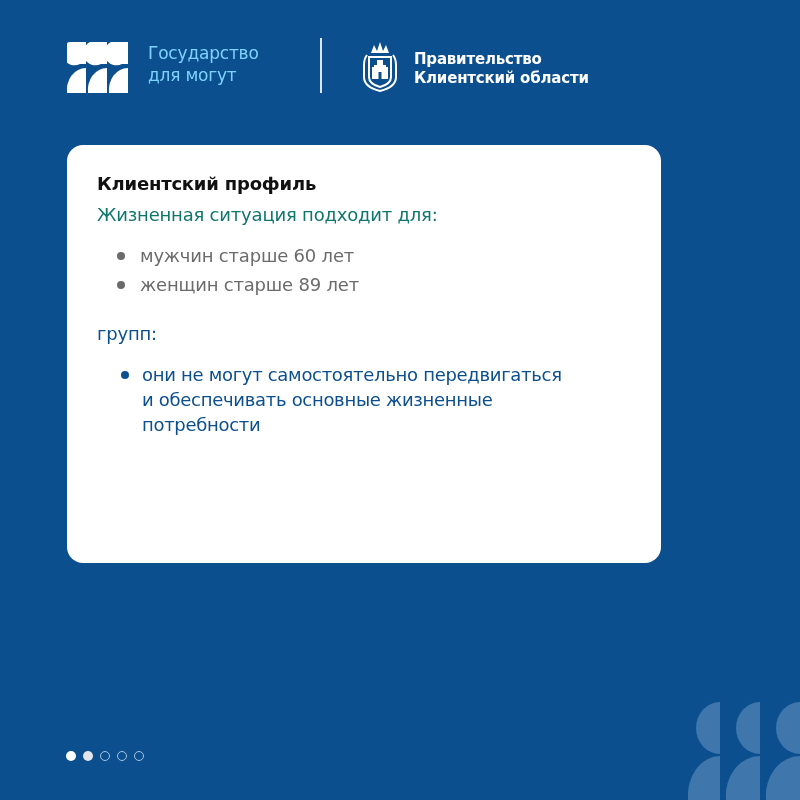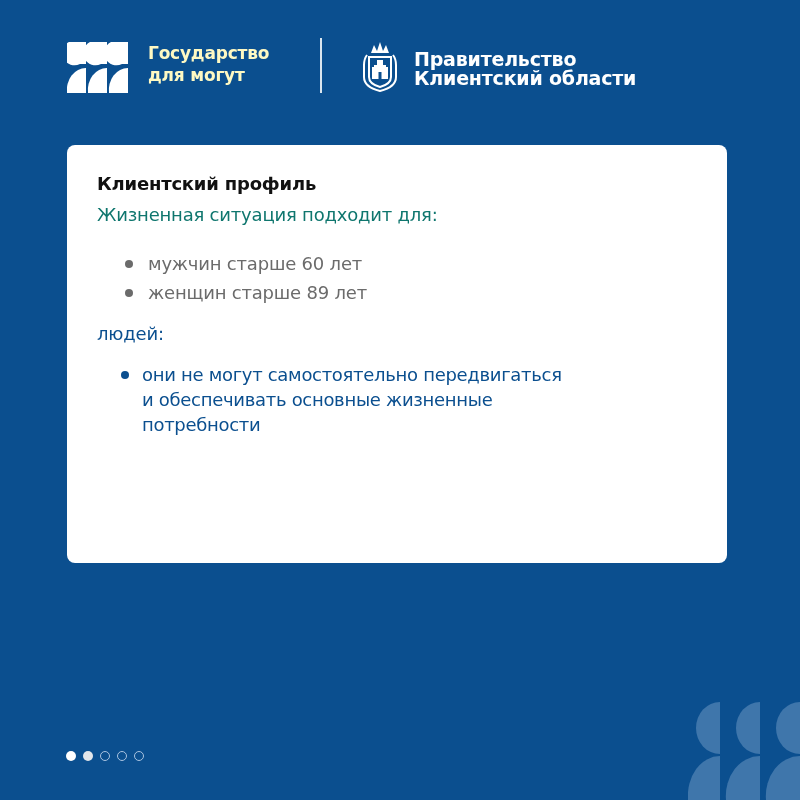--- a/index.html
+++ b/index.html
@@ -6,43 +6,43 @@
     body {
       width: 800px; height: 800px; overflow: hidden;
       background: #0b4f8f;
       font-family: "DejaVu Sans", "Liberation Sans", sans-serif;
       position: relative;
     }
     .header { position: absolute; left: 0; top: 0; width: 800px; height: 130px; }
     .logo-gos { position: absolute; left: 67px; top: 40px; width: 62px; height: 53px; }
     .brand1 {
       position: absolute; left: 148px; top: 42px;
-      color: #fef9c3; font-weight: bold; font-size: 17px; line-height: 22px;
+      color: #7dd3fc; font-weight: normal; font-size: 17px; line-height: 22px;
       letter-spacing: -0.2px;
     }
     .divider { position: absolute; left: 320px; top: 38px; width: 2px; height: 55px; background: rgba(255,255,255,0.85); }
     .crest { position: absolute; left: 361px; top: 39px; width: 38px; height: 54px; }
     .brand2 {
       position: absolute; left: 414px; top: 50px;
-      color: #ffffff; font-weight: bold; font-size: 19px; line-height: 19px;
+      color: #ffffff; font-weight: bold; font-size: 15px; line-height: 19px;
       letter-spacing: -0.2px;
     }
     .card {
-      position: absolute; left: 67px; top: 145px; width: 660px; height: 418px;
-      background: #ffffff; border-radius: 8px;
+      position: absolute; left: 67px; top: 145px; width: 594px; height: 418px;
+      background: #ffffff; border-radius: 16px;
     }
     .card-title {
       position: absolute; left: 30px; top: 28px;
       font-size: 18px; font-weight: bold; color: #111111; letter-spacing: -0.2px;
     }
     .intro {
       position: absolute; left: 30px; top: 59px;
       font-size: 18px; color: #0f766e; letter-spacing: -0.2px;
     }
-    .glist { position: absolute; left: 40px; top: 88px; margin: 16px; padding: 0; list-style: none; }
+    .glist { position: absolute; left: 40px; top: 88px; margin: 8px; padding: 0; list-style: none; }
     .glist li {
       position: relative; padding-left: 25px;
       font-size: 18px; color: #6b6b6b; line-height: 29px; height: 29px;
       letter-spacing: -0.2px;
     }
     .glist li::before {
       content: ""; position: absolute; left: 2px; top: 11px;
       width: 8px; height: 8px; border-radius: 50%; background: #6b6b6b;
     }
     .if-label {
@@ -106,21 +106,21 @@
   </div>
 </div>
 
 <div class="card">
   <div class="card-title">Клиентский профиль</div>
   <div class="intro">Жизненная ситуация подходит для:</div>
   <ul class="glist">
     <li>мужчин старше 60 лет</li>
     <li>женщин старше 89 лет</li>
   </ul>
-  <div class="if-label">людей:</div>
+  <div class="if-label">групп:</div>
   <ul class="blist">
     <li>они не могут самостоятельно передвигаться
 и обеспечивать основные жизненные
 потребности</li>
   </ul>
 </div>
 
 <div class="dots">
   <div class="dot filled"></div>
   <div class="dot filled2"></div>

